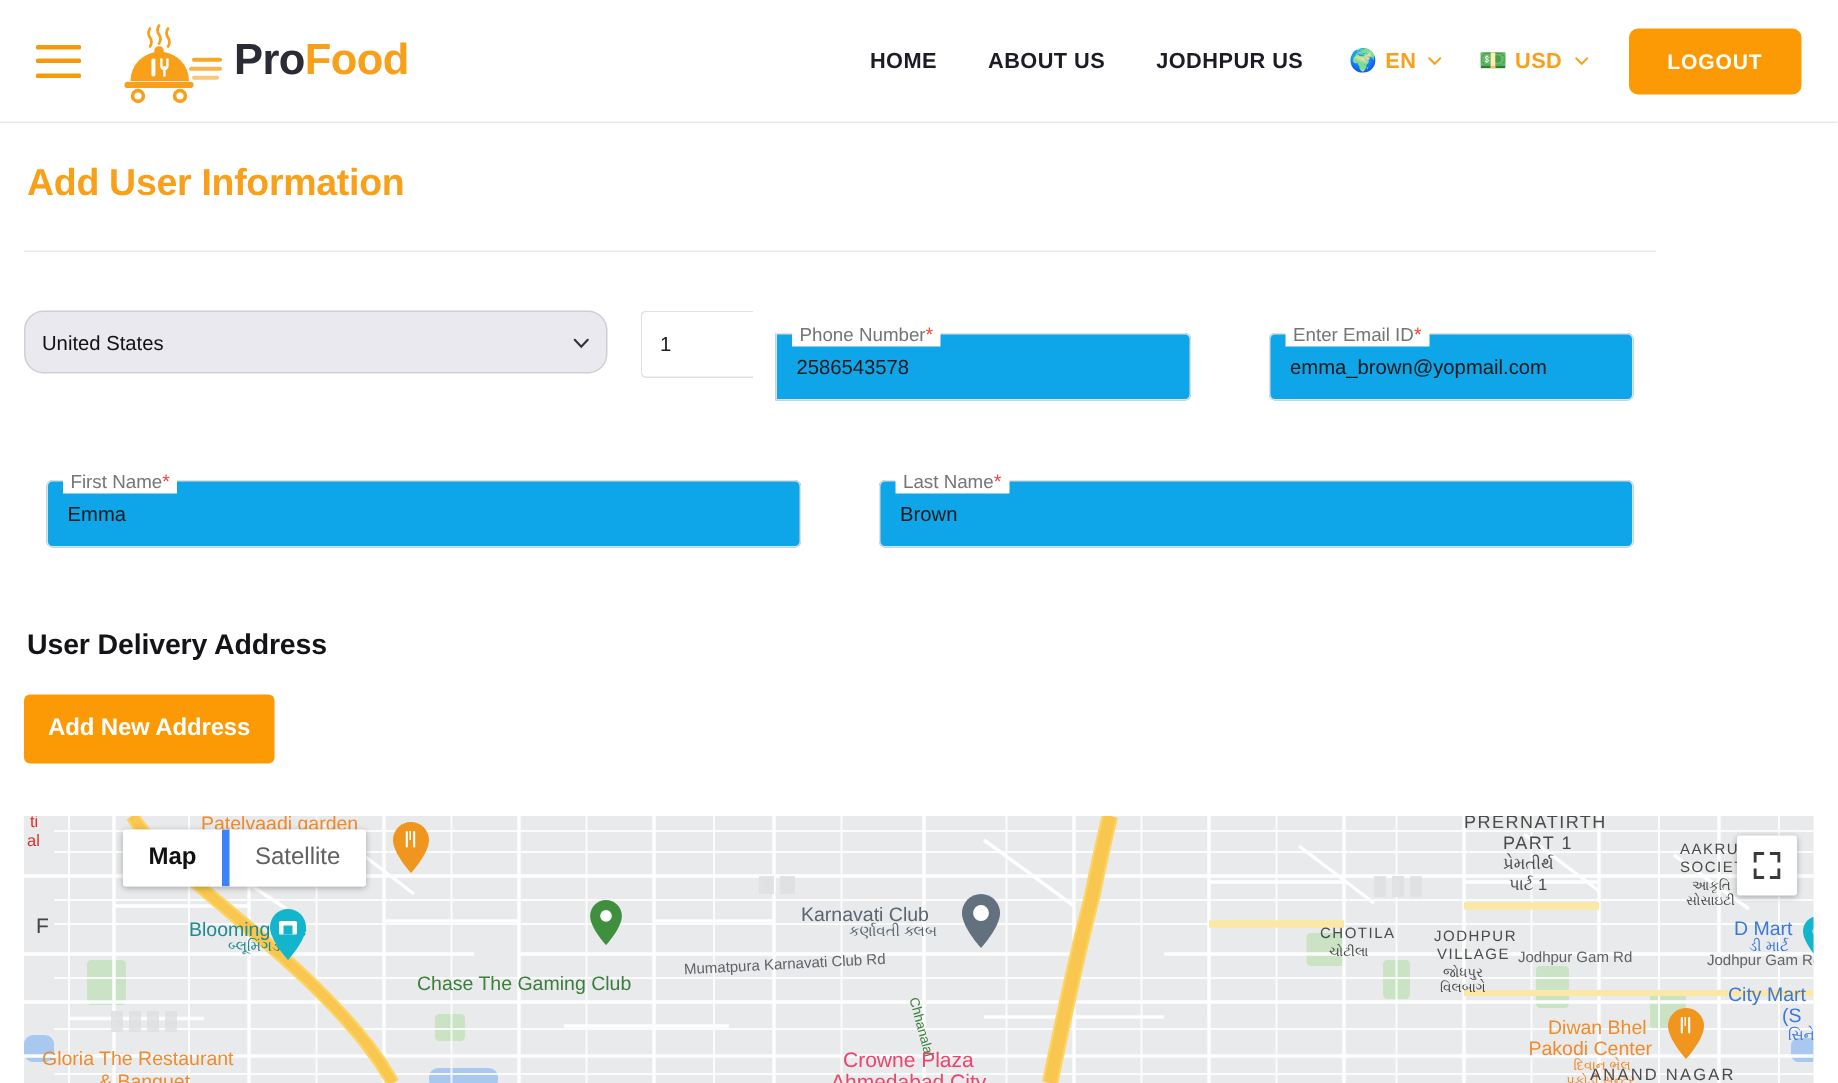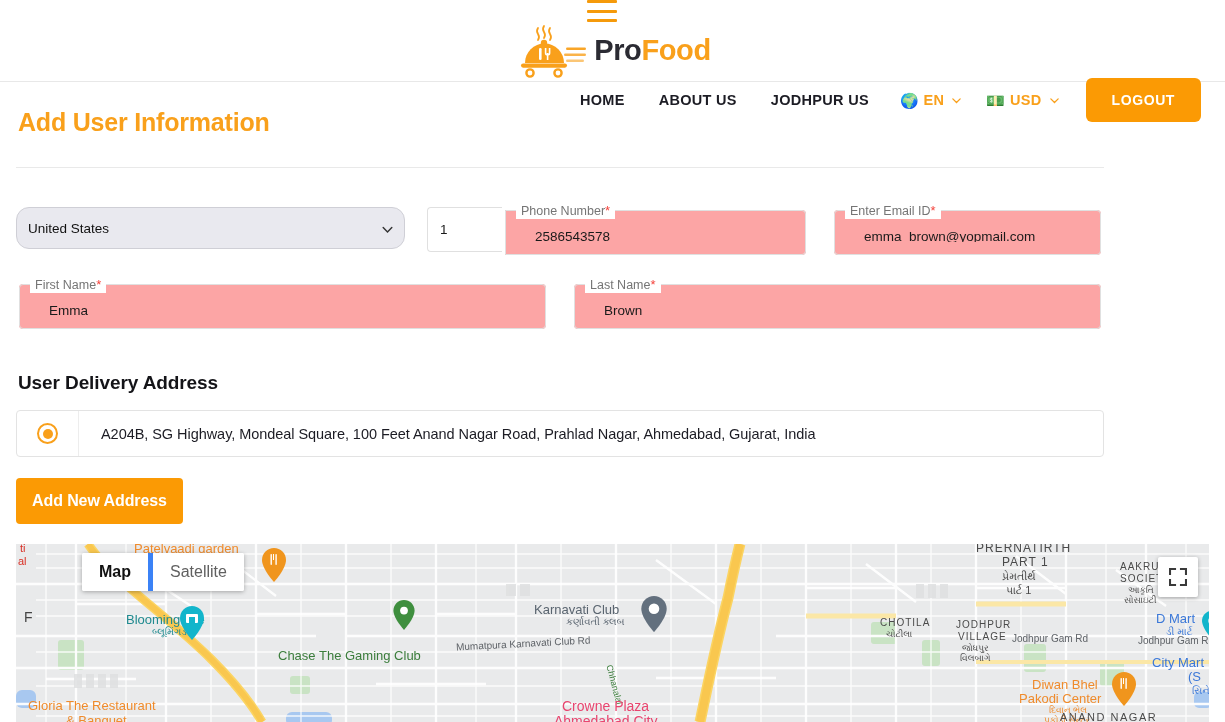--- a/index.html
+++ b/index.html
@@ -14,21 +14,20 @@
   
   .header {
     height: 82px;
     width: 1225px;
     background: #ffffff;
     border-bottom: 1px solid #e8e8e8;
     display: flex;
     align-items: center;
     padding: 0 24px 0 24px;
     position: relative;
-    flex-direction: column;
   }
   .hamburger {
     width: 30px; height: 22px;
     display: flex; flex-direction: column; justify-content: space-between;
     margin-right: 22px;
     cursor: pointer;
     flex: 0 0 auto;
   }
   .hamburger span {
     display: block; height: 3px; width: 100%;
@@ -148,22 +147,22 @@
     padding: 0 12px;
     font-family: "Liberation Sans", sans-serif;
   }
 
   
   .field {
     position: relative;
     border: 1px solid #e0e0e0;
     border-radius: 4px;
     height: 45px;
-    background: #fca5a5;
-    margin: 3px; padding: 16px;
+    background: #0ea5e9;
+    margin: 15px; padding: 0;
     min-width: 0;
   }
   .field.phone-field { flex: 1 1 auto; border-radius: 0 4px 4px 0; }
   .field .legend {
     position: absolute;
     top: -8px; left: 10px;
     background: #ffffff;
     padding: 0 5px;
     font-size: 12.5px;
     color: #757575;
@@ -392,28 +391,20 @@
     </fieldset>
     <fieldset class="field half">
       <div class="legend"><span>Last Name</span><span class="req">*</span></div>
       <input value="Brown" style="">
     </fieldset>
   </div>
 
   
   <h2 class="subsection-title">User Delivery Address</h2>
 
-  <div class="address-card">
-    <div class="radio-cell">
-      <div class="radio-outer">
-        <div class="radio-inner"></div>
-      </div>
-    </div>
-    <div class="address-text">A204B, SG Highway, Mondeal Square, 100 Feet Anand Nagar Road, Prahlad Nagar, Ahmedabad, Gujarat, India</div>
-  </div>
 
   <button class="add-address-btn">Add New Address</button>
 </div>
 
 <div class="map">
   <svg class="map-canvas" viewBox="0 0 1193 178" preserveAspectRatio="none">
     <rect width="1193" height="178" fill="#e9eaeb"></rect>
 
     <g fill="#c9e3c4">
       <rect x="42" y="96" width="26" height="30" rx="3"></rect>

